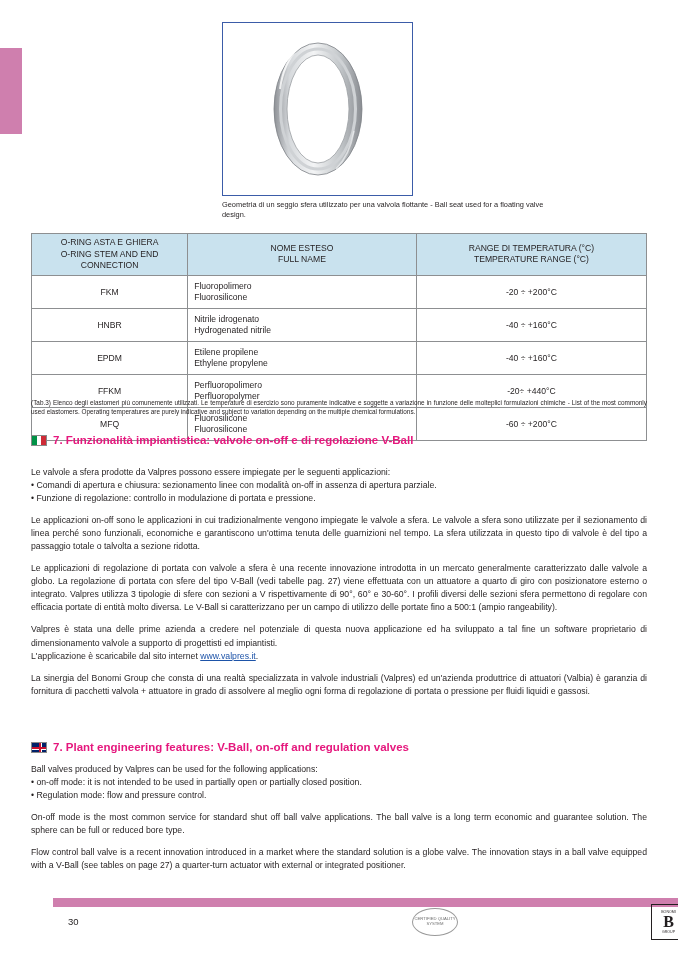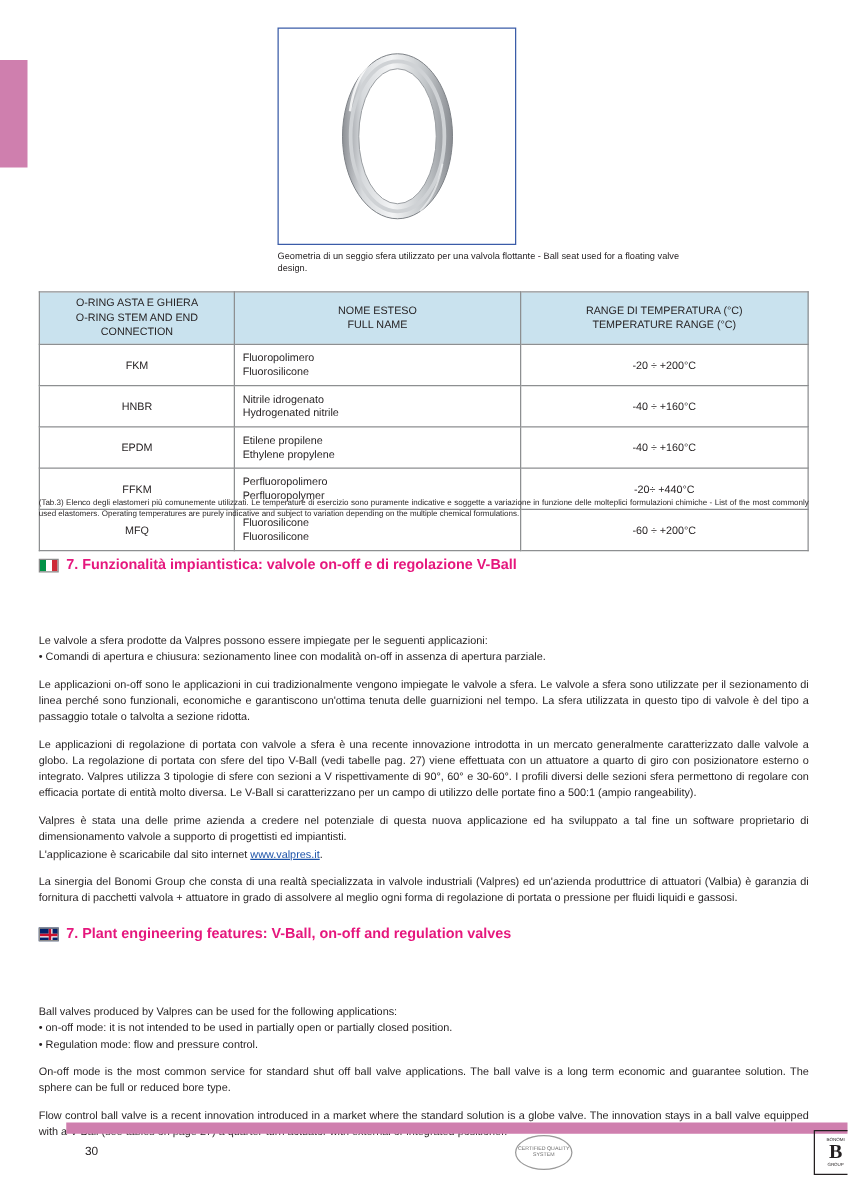--- a/index.html
+++ b/index.html
@@ -81,21 +81,21 @@
   }
   .flag-uk i{
     position:absolute;left:7.2px;top:0;width:1.6px;height:11px;background:#C8102E;z-index:2;
   }
   .flag-uk b{
     position:absolute;left:0;top:4.7px;width:16px;height:1.6px;background:#C8102E;z-index:2;
   }
 
   .body-text{
     position:absolute;left:31px;width:616px;
-    font-size:8.7px;line-height:1.5;color:#231f20;text-align:justify;margin-top:40px;
+    font-size:8.7px;line-height:1.5;color:#231f20;text-align:justify;
   }
   .body-text p{margin:0 0 9px 0;}
   .body-text p:last-child{margin-bottom:0;}
   a.link{color:#1d53a8;text-decoration:underline;}
   .footer{
     position:absolute;left:0;top:898px;width:678px;height:61px;margin-left:39px;
   }
   .foot-line{
     position:absolute;left:14px;top:0;width:650px;height:9px;background:#cf7fae;
   }
@@ -215,29 +215,30 @@
           <div>Fluorosilicone</div>
           <div>Fluorosilicone</div>
         </td>
         <td class="c3">-60 ÷ +200°C</td>
       </tr>
     </tbody>
   </table>
 
   <div class="tbl-note">(Tab.3) Elenco degli elastomeri più comunemente utilizzati. Le temperature di esercizio sono puramente indicative e soggette a variazione in funzione delle molteplici formulazioni chimiche - List of the most commonly used elastomers. Operating temperatures are purely indicative and subject to variation depending on the multiple chemical formulations.</div>
 
-  <div class="sec-head" style="top:446px;">
+  <div class="sec-head" style="top:434px;">
     <span class="flag flag-it"></span>
     <span>7. Funzionalità impiantistica: valvole on-off e di regolazione V-Ball</span>
   </div>
 
   <div class="body-text" style="top:466px;">
     <p>
       <span>Le valvole a sfera prodotte da Valpres possono essere impiegate per le seguenti applicazioni:</span><br>
       <span>• Comandi di apertura e chiusura: sezionamento linee con modalità on-off in assenza di apertura parziale.</span><br>
+      <span>• Funzione di regolazione: controllo in modulazione di portata e pressione.</span>
     </p>
     <p>Le applicazioni on-off sono le applicazioni in cui tradizionalmente vengono impiegate le valvole a sfera. Le valvole a sfera sono utilizzate per il sezionamento di linea perché sono funzionali, economiche e garantiscono un'ottima tenuta delle guarnizioni nel tempo. La sfera utilizzata in questo tipo di valvole è del tipo a passaggio totale o talvolta a sezione ridotta.</p>
     <p>Le applicazioni di regolazione di portata con valvole a sfera è una recente innovazione introdotta in un mercato generalmente caratterizzato dalle valvole a globo. La regolazione di portata con sfere del tipo V-Ball (vedi tabelle pag. 27) viene effettuata con un attuatore a quarto di giro con posizionatore esterno o integrato. Valpres utilizza 3 tipologie di sfere con sezioni a V rispettivamente di 90°, 60° e 30-60°. I profili diversi delle sezioni sfera permettono di regolare con efficacia portate di entità molto diversa. Le V-Ball si caratterizzano per un campo di utilizzo delle portate fino a 500:1 (ampio rangeability).</p>
     <p>
       <span>Valpres è stata una delle prime azienda a credere nel potenziale di questa nuova applicazione ed ha sviluppato a tal fine un software proprietario di dimensionamento valvole a supporto di progettisti ed impiantisti.</span><br>
       <span>L'applicazione è scaricabile dal sito internet </span><a class="link" href="#">www.valpres.it</a><span>.</span>
     </p>
     <p>La sinergia del Bonomi Group che consta di una realtà specializzata in valvole industriali (Valpres) ed un'azienda produttrice di attuatori (Valbia) è garanzia di fornitura di pacchetti valvola + attuatore in grado di assolvere al meglio ogni forma di regolazione di portata o pressione per fluidi liquidi e gassosi.</p>
   </div>
 

